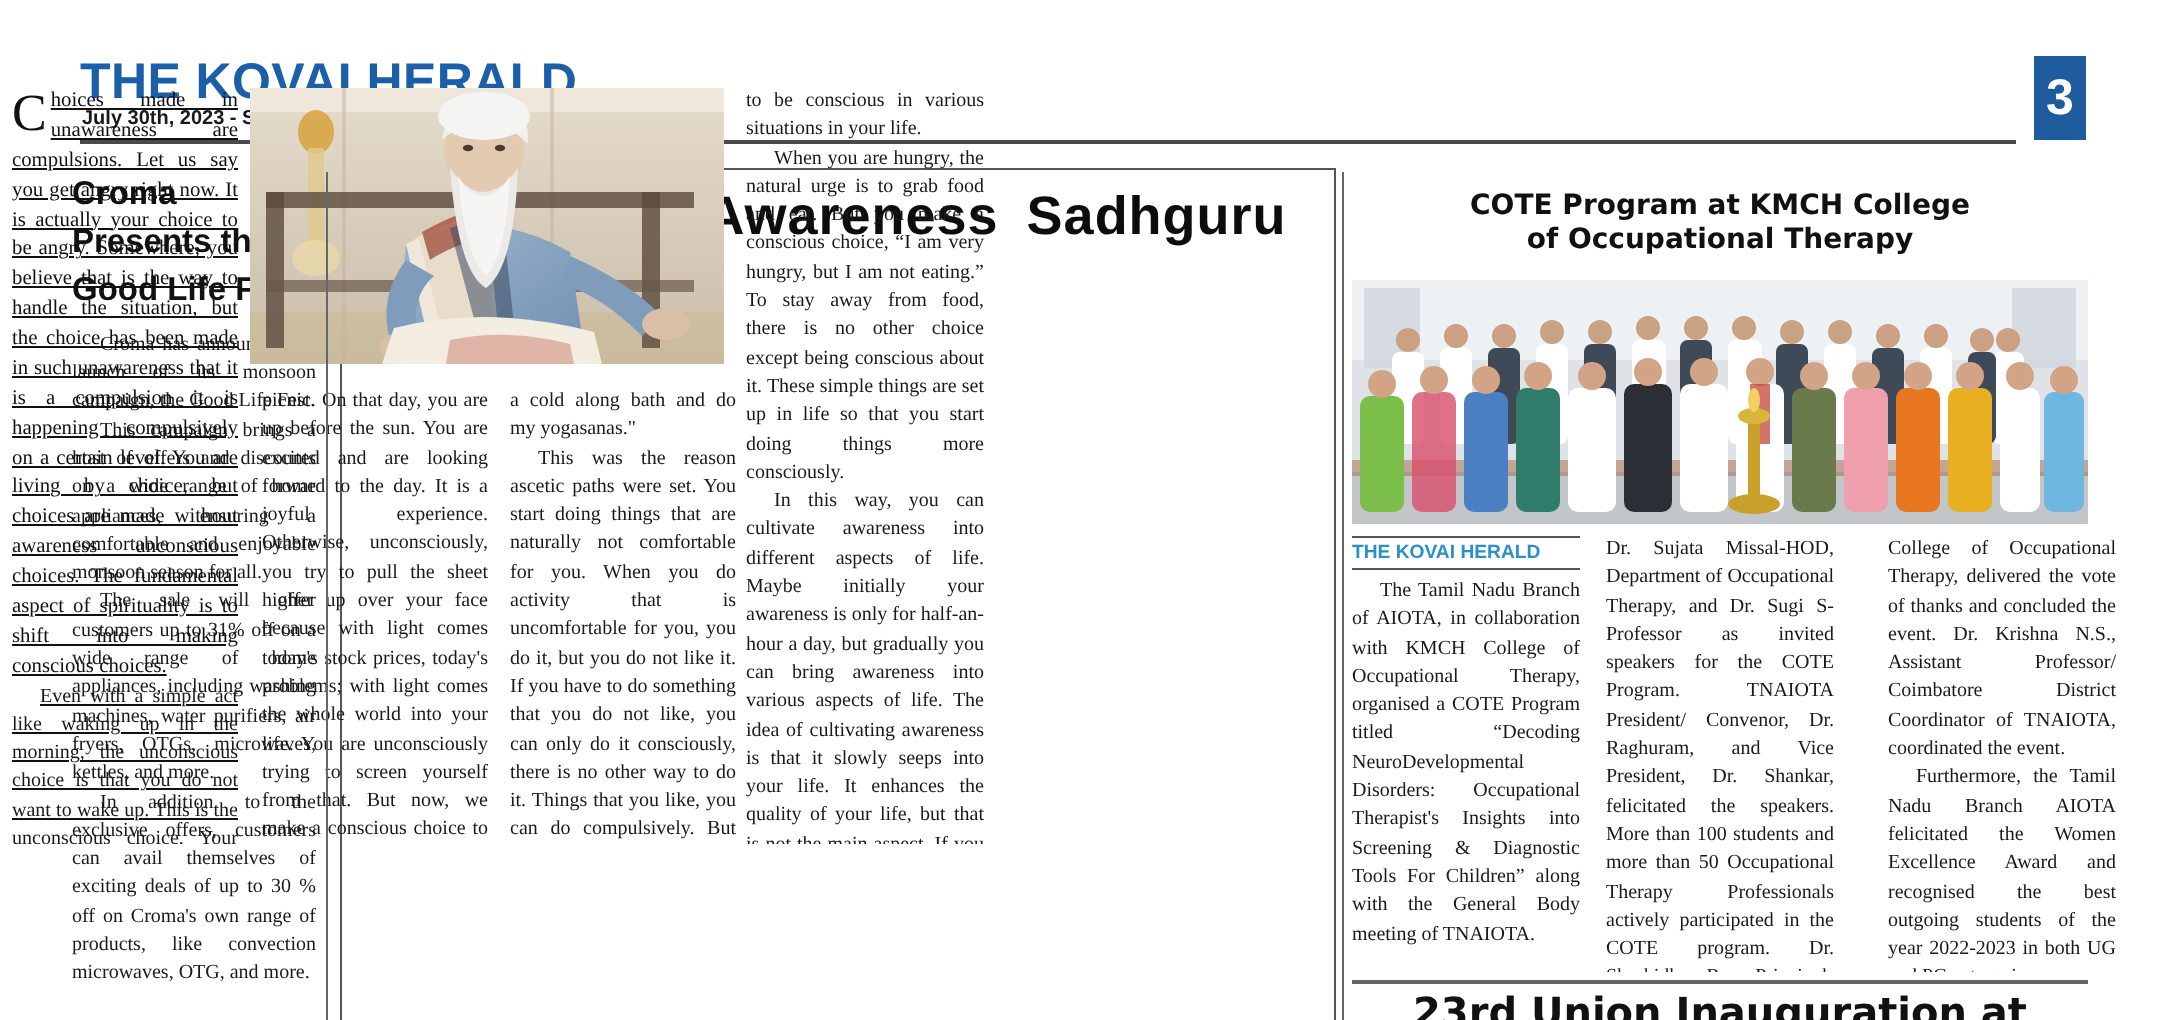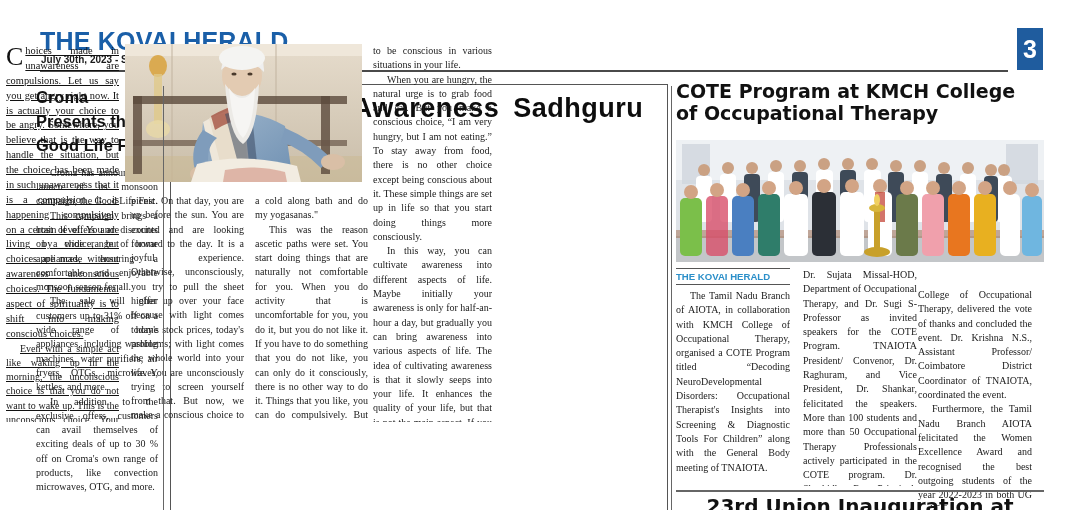--- a/index.html
+++ b/index.html
@@ -171,25 +171,25 @@
 
   
   .right-art {
     position: absolute;
     left: 676px; top: 80px;
     width: 368px;
   }
   .cote-head {
     font-family: "DejaVu Sans", sans-serif;
     font-weight: bold;
-    font-size: 19px;
+    font-size: 14px;
     line-height: 1.18;
-    text-align: left;
+    text-align: center;
     color: #111;
-    margin: 0;
+    margin: 15px;
   }
   .group-photo {
     position: absolute;
     left: 676px; top: 140px;
     width: 368px; height: 122px;
     overflow: hidden;
     background: #cdd3da;
   }
   .cote-cols {
     position: absolute;
@@ -198,21 +198,21 @@
   }
   .rcol {
     position: absolute;
     top: 0;
     width: 114px;
     height: 218px;
     overflow: hidden;
   }
   .rcol1 { left: 0; }
   .rcol2 { left: 127px; }
-  .rcol3 { left: 242px; margin-top: 20px; }
+  .rcol3 { left: 268px; }
 
   .cote-tag {
     font-family: "Liberation Sans", sans-serif;
     font-weight: bold;
     font-size: 9.6px;
     color: #2b8fc9;
     border-top: 1.5px solid #555;
     border-bottom: 1.5px solid #555;
     padding: 2px 0;
     display: block;

